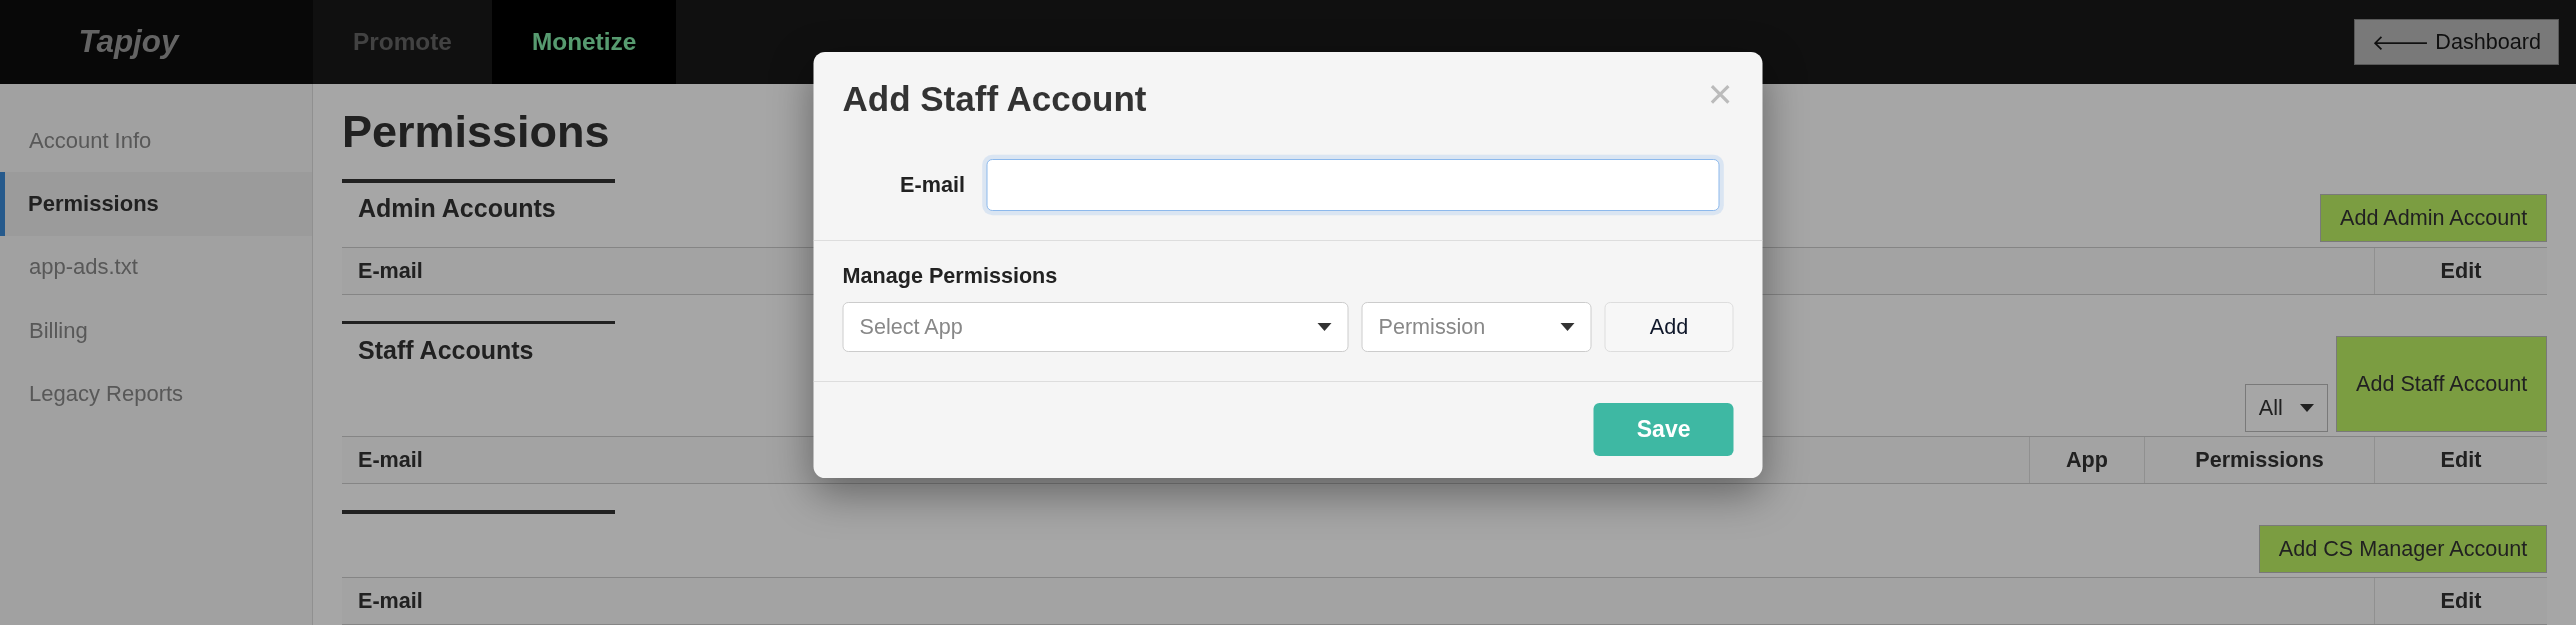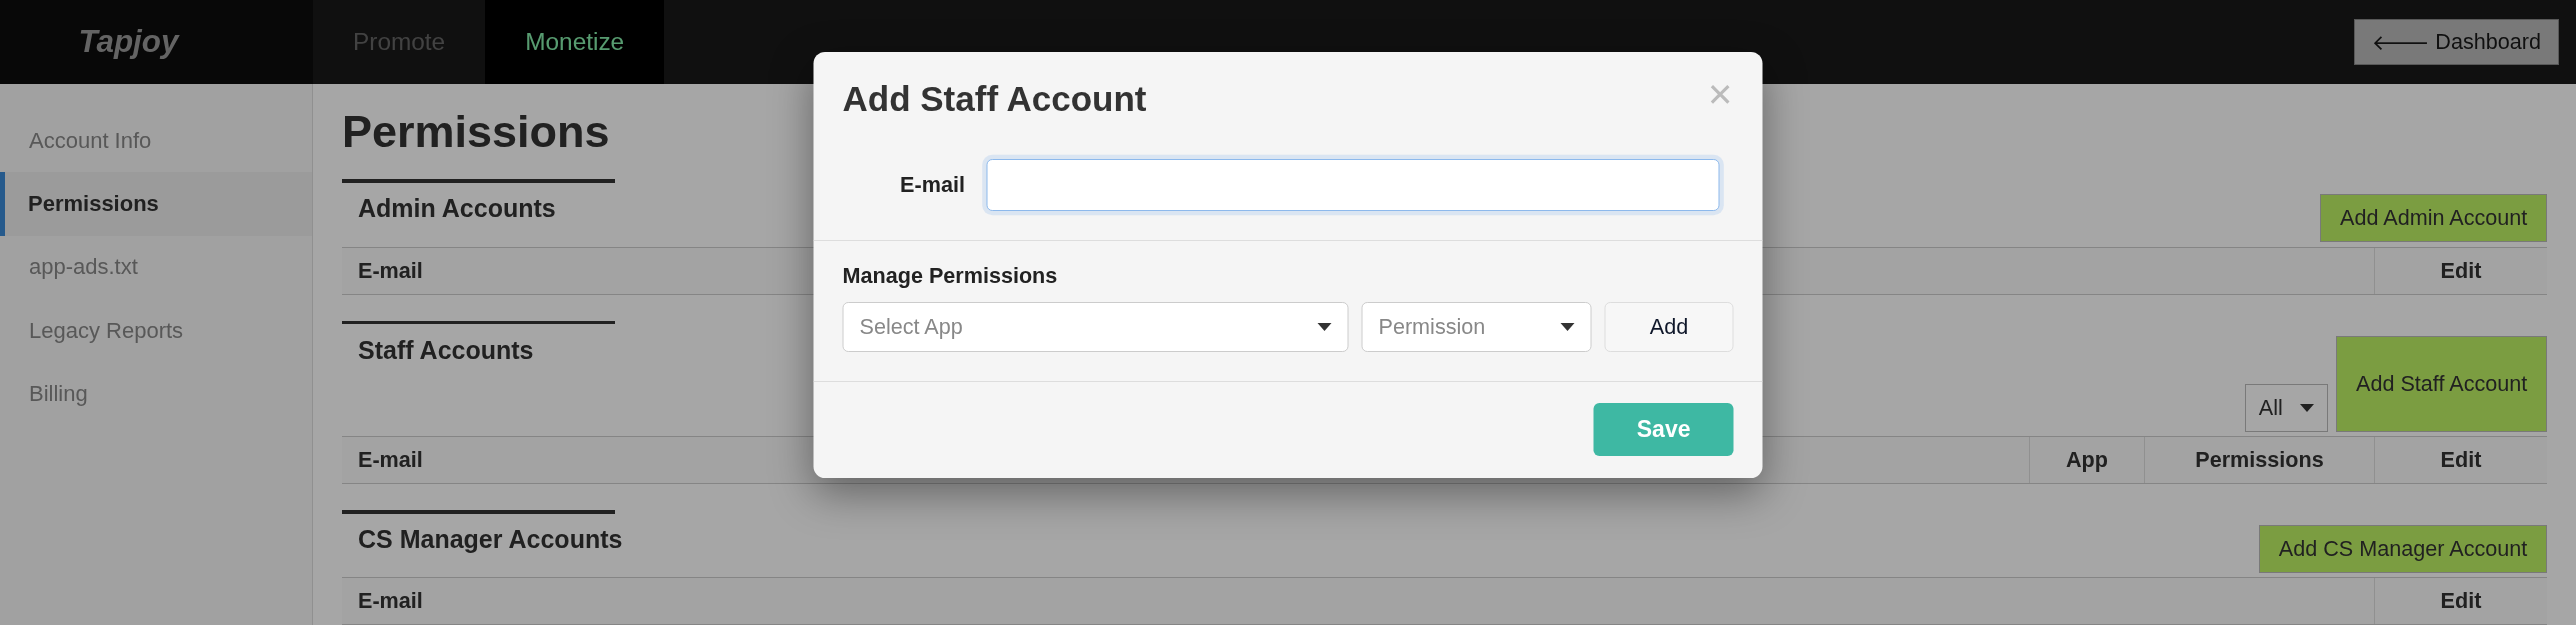--- a/index.html
+++ b/index.html
@@ -31,21 +31,21 @@
 .logo svg { fill: #9a9a9a; }
 .nav-tabs {
   display: flex;
 }
 .nav-tab {
   padding: 8px 40px;
   display: flex;
   align-items: center;
   color: #666;
   font-size: 24.4px;
-  font-weight: 400;
+  font-weight: 700;
   cursor: pointer;
 }
 .nav-tab.active {
   background: #000;
   color: #86efac;
 }
 .topnav-right {
   margin-left: auto;
   display: flex;
   align-items: center;
@@ -304,22 +304,22 @@
     </button>
   </div>
 </div>
 
 <div class="main">
 
   <div class="sidebar">
     <div class="sidebar-item">Account Info</div>
     <div class="sidebar-item active">Permissions</div>
     <div class="sidebar-item">app-ads.txt</div>
+    <div class="sidebar-item">Billing</div>
     <div class="sidebar-item">Legacy Reports</div>
-    <div class="sidebar-item">Billing</div>
   </div>
 
   <div class="content">
     <h1 class="page-title">Permissions</h1>
 
     <div class="section">
       <div class="section-header-rule"></div>
       <div class="section-header">
         <div class="section-title">Admin Accounts</div>
         <div class="section-actions">
@@ -348,21 +348,20 @@
         <div class="th th-email">E-mail</div>
         <div class="th th-app">App</div>
         <div class="th th-perm">Permissions</div>
         <div class="th th-edit">Edit</div>
       </div>
     </div>
 
     <div class="section">
       <div class="section-header-rule"></div>
       <div class="section-header">
-        <div class="section-title">CS Manager Accounts</div>
         <div class="section-actions">
           <button class="btn-outline">Add CS Manager Account</button>
         </div>
       </div>
       <div class="table-head">
         <div class="th th-email">E-mail</div>
         <div class="th th-edit">Edit</div>
       </div>
     </div>
 

